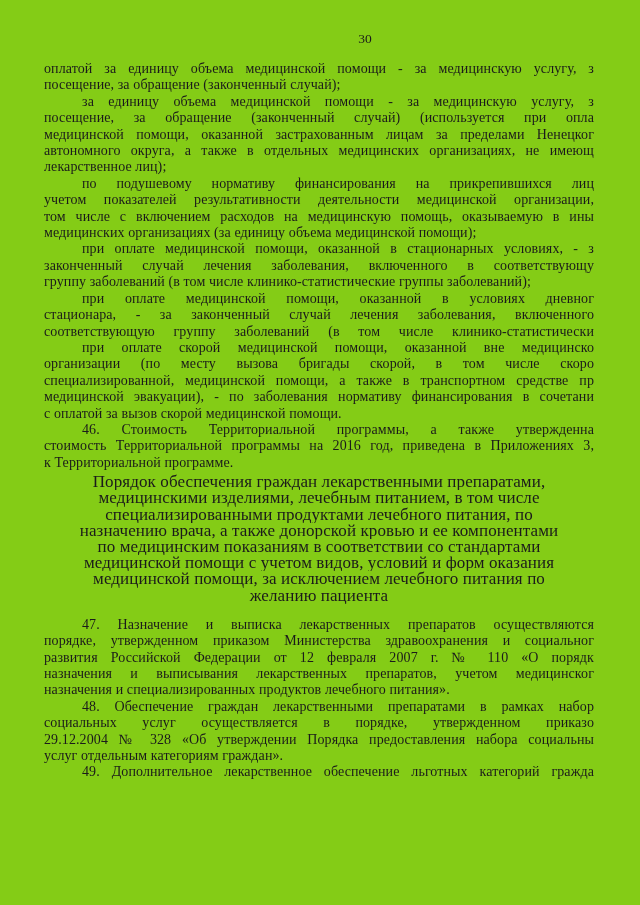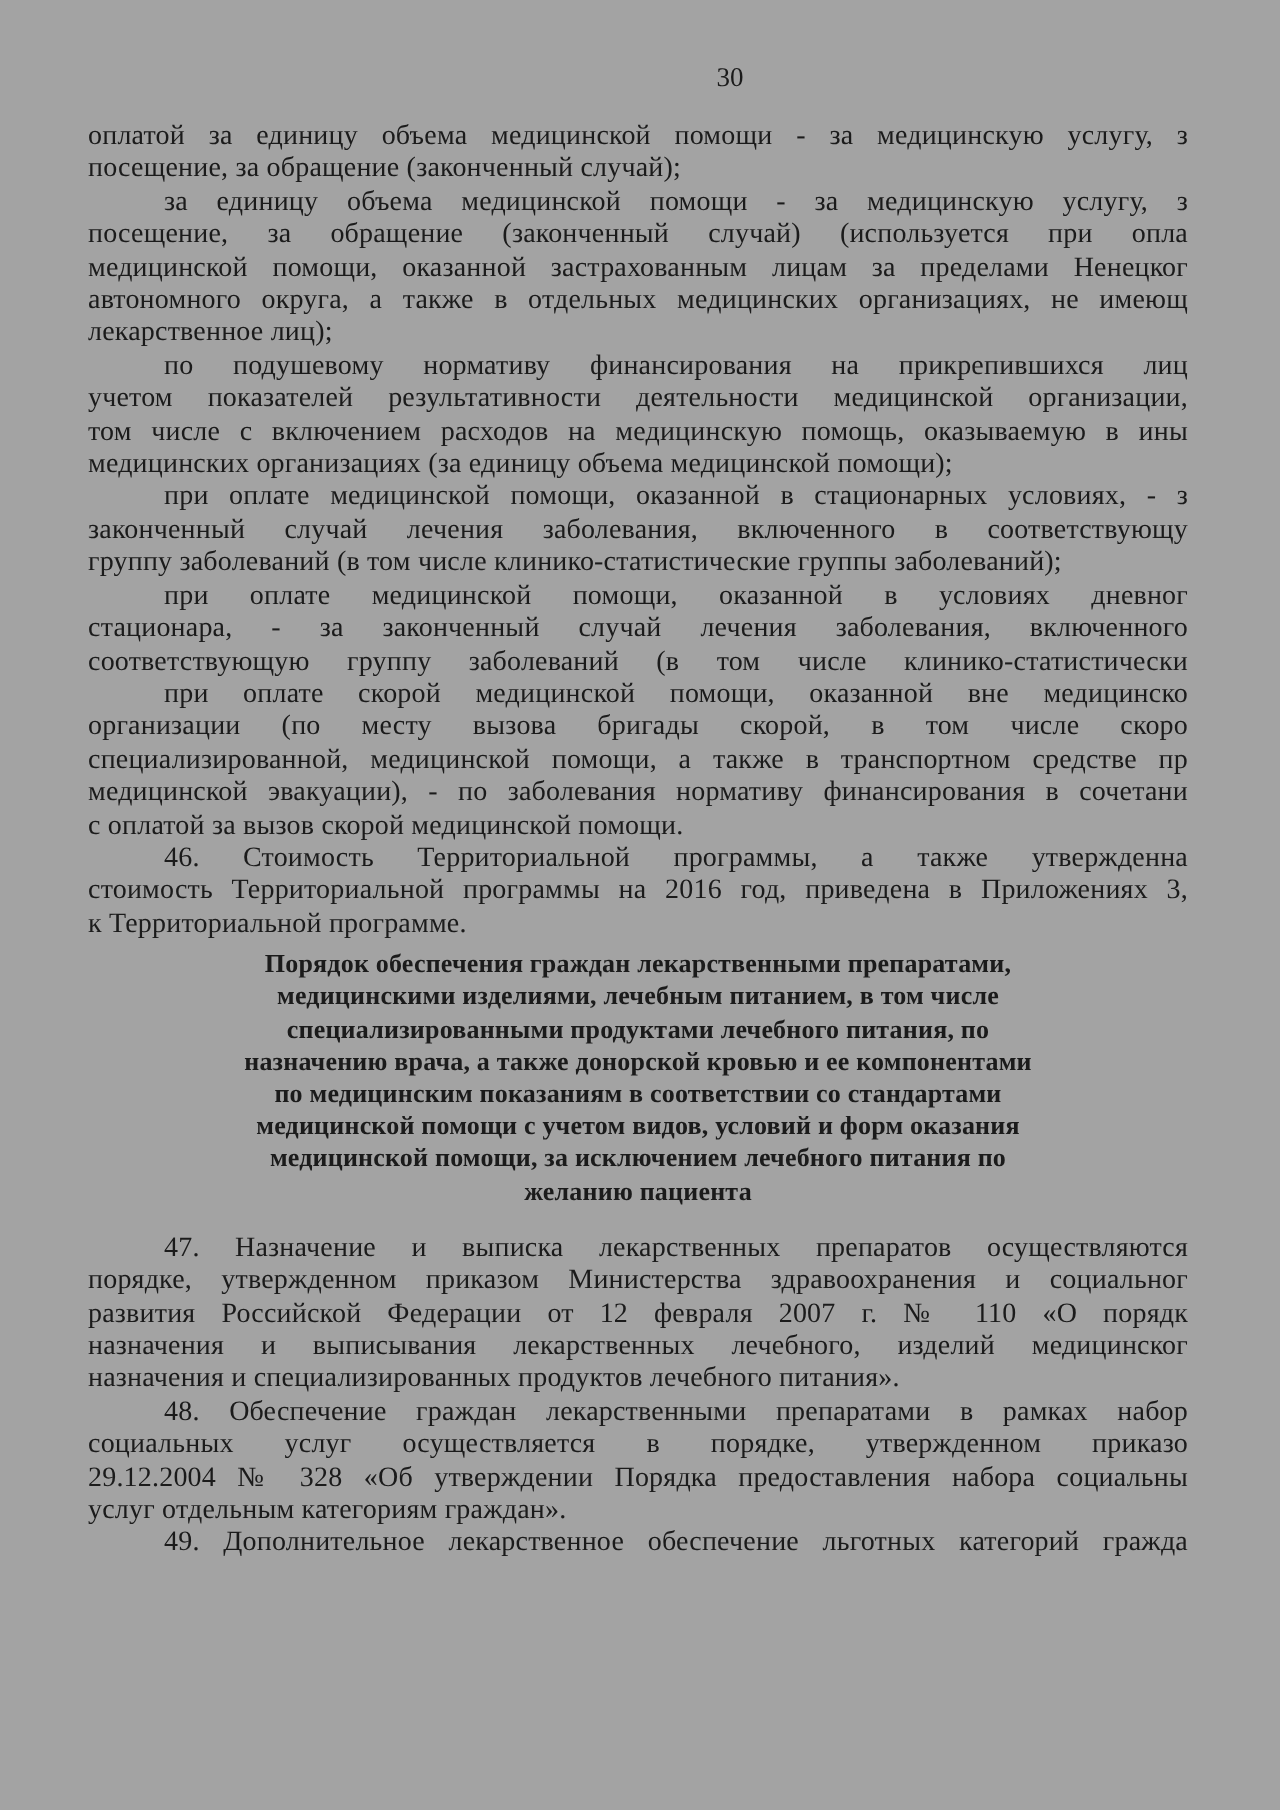--- a/index.html
+++ b/index.html
@@ -1,20 +1,20 @@
 <!DOCTYPE html>
 <html><head>
 <meta charset="utf-8">
 <style>
   html, body { margin: 0; padding: 0; background: #ffffff; }
   .page {
     position: relative;
     width: 640px;
     height: 905px;
-    background: #a3a3a3;
+    background: #84cc16;
     overflow: hidden;
     font-family: "Liberation Serif", "DejaVu Serif", serif;
     color: #1b1b1b;
   }
   .pagenum {
     padding-top: 31px;
     margin-left: 90px;
     width: 550px;
     text-align: center;
     font-size: 13.5px;
@@ -37,22 +37,22 @@
   }
   .line.j { text-align-last: justify; }
   .line.i { text-indent: 38px; }
   .block.section-label { margin-top: 15px; }
   .block.section-label .line,
   .block.heading .line {
     text-align: center;
     text-align-last: center;
   }
   .block.heading {
-    font-weight: bold;
-    font-size: 13px;
+    font-weight: normal;
+    font-size: 17px;
     line-height: 16.2px;
     margin-top: 3px;
   }
   .block.para-after-heading { margin-top: 13px; }
 </style>
 </head>
 <body>
 
 <div class="page">
   <div class="pagenum">30</div>
@@ -103,21 +103,21 @@
         <div class="line">назначению врача, а также донорской кровью и ее компонентами</div>
         <div class="line">по медицинским показаниям в соответствии со стандартами</div>
         <div class="line">медицинской помощи с учетом видов, условий и форм оказания</div>
         <div class="line">медицинской помощи, за исключением лечебного питания по</div>
         <div class="line">желанию пациента</div>
       </div>
       <div class="block para para-after-heading">
         <div class="line j i">47. Назначение и выписка лекарственных препаратов осуществляются</div>
         <div class="line j">порядке, утвержденном приказом Министерства здравоохранения и социальног</div>
         <div class="line j">развития Российской Федерации от 12 февраля 2007 г. № 110 «О порядк</div>
-        <div class="line j">назначения и выписывания лекарственных лечебного, изделий медицинског</div>
+        <div class="line j">назначения и выписывания лекарственных препаратов, учетом медицинског</div>
         <div class="line">назначения и специализированных продуктов лечебного питания».</div>
       </div>
       <div class="block para">
         <div class="line j i">48. Обеспечение граждан лекарственными препаратами в рамках набор</div>
         <div class="line j">социальных   услуг   осуществляется   в   порядке,   утвержденном   приказо</div>
         <div class="line j">29.12.2004 № 328 «Об утверждении Порядка предоставления набора социальны</div>
         <div class="line">услуг отдельным категориям граждан».</div>
       </div>
       <div class="block para">
         <div class="line j i">49. Дополнительное лекарственное обеспечение льготных категорий гражда</div>

